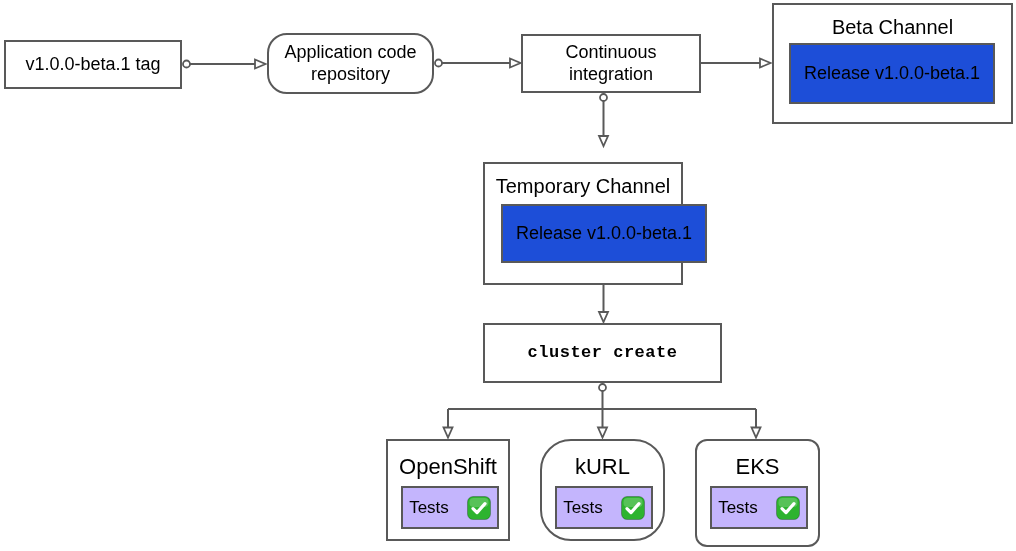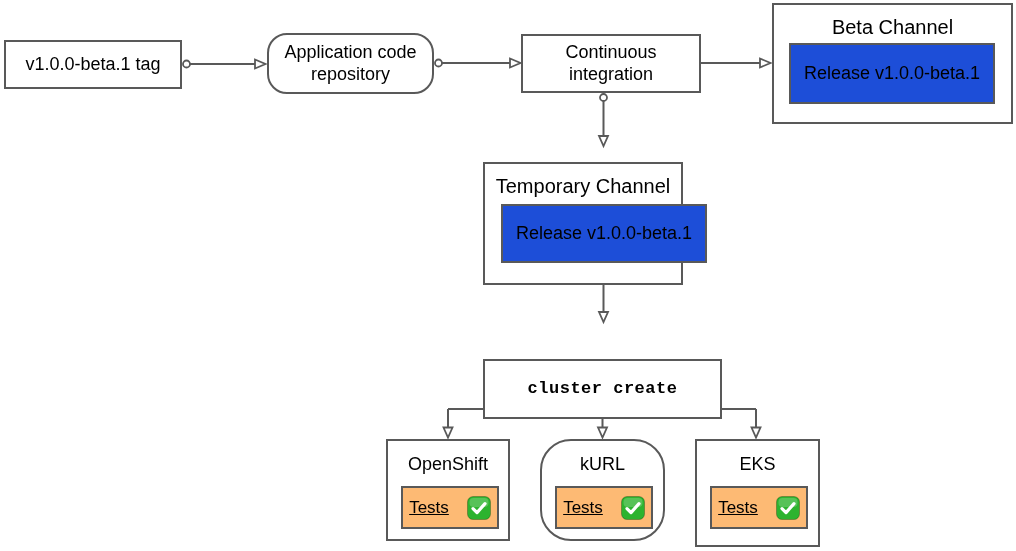--- a/index.html
+++ b/index.html
@@ -74,37 +74,36 @@
     font-weight: bold;
     font-size: 17px;
     letter-spacing: 0.5px;
   }
   .cluster-title {
     position: absolute;
     top: 13px;
     left: 0;
     width: 100%;
     text-align: center;
-    font-size: 18px;
+    font-size: 22px;
   }
   .tests-box {
     position: absolute;
     left: 13px;
     top: 45px;
     width: 98px;
     height: 43px;
     box-sizing: border-box;
-    background: #fdba74;
+    background: #c4b5fd;
     border: 2px solid var(--border, #595959);
     display: flex;
     align-items: center;
     justify-content: center;
     gap: 18px;
     font-size: 17px;
-    text-decoration: underline;
   }
   .check-icon { display: block; }
   .check-bg {
     fill: var(--check-green, #2db32f);
     stroke: rgba(0,0,0,0.25);
     stroke-width: 1;
   }
 </style>
 </head>
 <body>
@@ -172,21 +171,21 @@
     </div>
   </div>
 
   <div class="container-node" style="left:483px; top:147px; width:200px; height:123px;margin-top:15px;">
     <div class="container-title">Temporary Channel</div>
     <div class="inner-node" style="left:16px; top:40px; width:206px; height:59px;">
       <span>Release v1.0.0-beta.1</span>
     </div>
   </div>
 
-  <div class="node" style="left:483px; top:323px; width:239px; height:60px;margin-top:36px;">
+  <div class="node" style="left:483px; top:323px; width:239px; height:60px;">
     <span class="mono-label">cluster create</span>
   </div>
 
   <div class="container-node" style="left:386px; top:439px; width:124px; height:102px;">
     <div class="cluster-title">OpenShift</div>
     <div class="tests-box">
       <span>Tests</span>
       <svg class="check-icon" width="24" height="24" viewBox="0 0 24 24">
         <rect class="check-bg" x="0.5" y="0.5" width="23" height="23" rx="5.5"></rect>
         <rect x="2.5" y="2" width="19" height="9" rx="4" fill="#ffffff" opacity="0.2"></rect>
@@ -200,21 +199,21 @@
     <div class="tests-box">
       <span>Tests</span>
       <svg class="check-icon" width="24" height="24" viewBox="0 0 24 24">
         <rect class="check-bg" x="0.5" y="0.5" width="23" height="23" rx="5.5"></rect>
         <rect x="2.5" y="2" width="19" height="9" rx="4" fill="#ffffff" opacity="0.2"></rect>
         <path d="M6 12.6 L10 16.6 L18 7.6" fill="none" stroke="#ffffff" stroke-width="3.2" stroke-linecap="round" stroke-linejoin="round"></path>
       </svg>
     </div>
   </div>
 
-  <div class="container-node" style="left:695px; top:439px; width:125px; height:108px;">
+  <div class="container-node" style="left:695px; top:439px; width:125px; height:108px;border-radius:12px;">
     <div class="cluster-title">EKS</div>
     <div class="tests-box">
       <span>Tests</span>
       <svg class="check-icon" width="24" height="24" viewBox="0 0 24 24">
         <rect class="check-bg" x="0.5" y="0.5" width="23" height="23" rx="5.5"></rect>
         <rect x="2.5" y="2" width="19" height="9" rx="4" fill="#ffffff" opacity="0.2"></rect>
         <path d="M6 12.6 L10 16.6 L18 7.6" fill="none" stroke="#ffffff" stroke-width="3.2" stroke-linecap="round" stroke-linejoin="round"></path>
       </svg>
     </div>
   </div>

